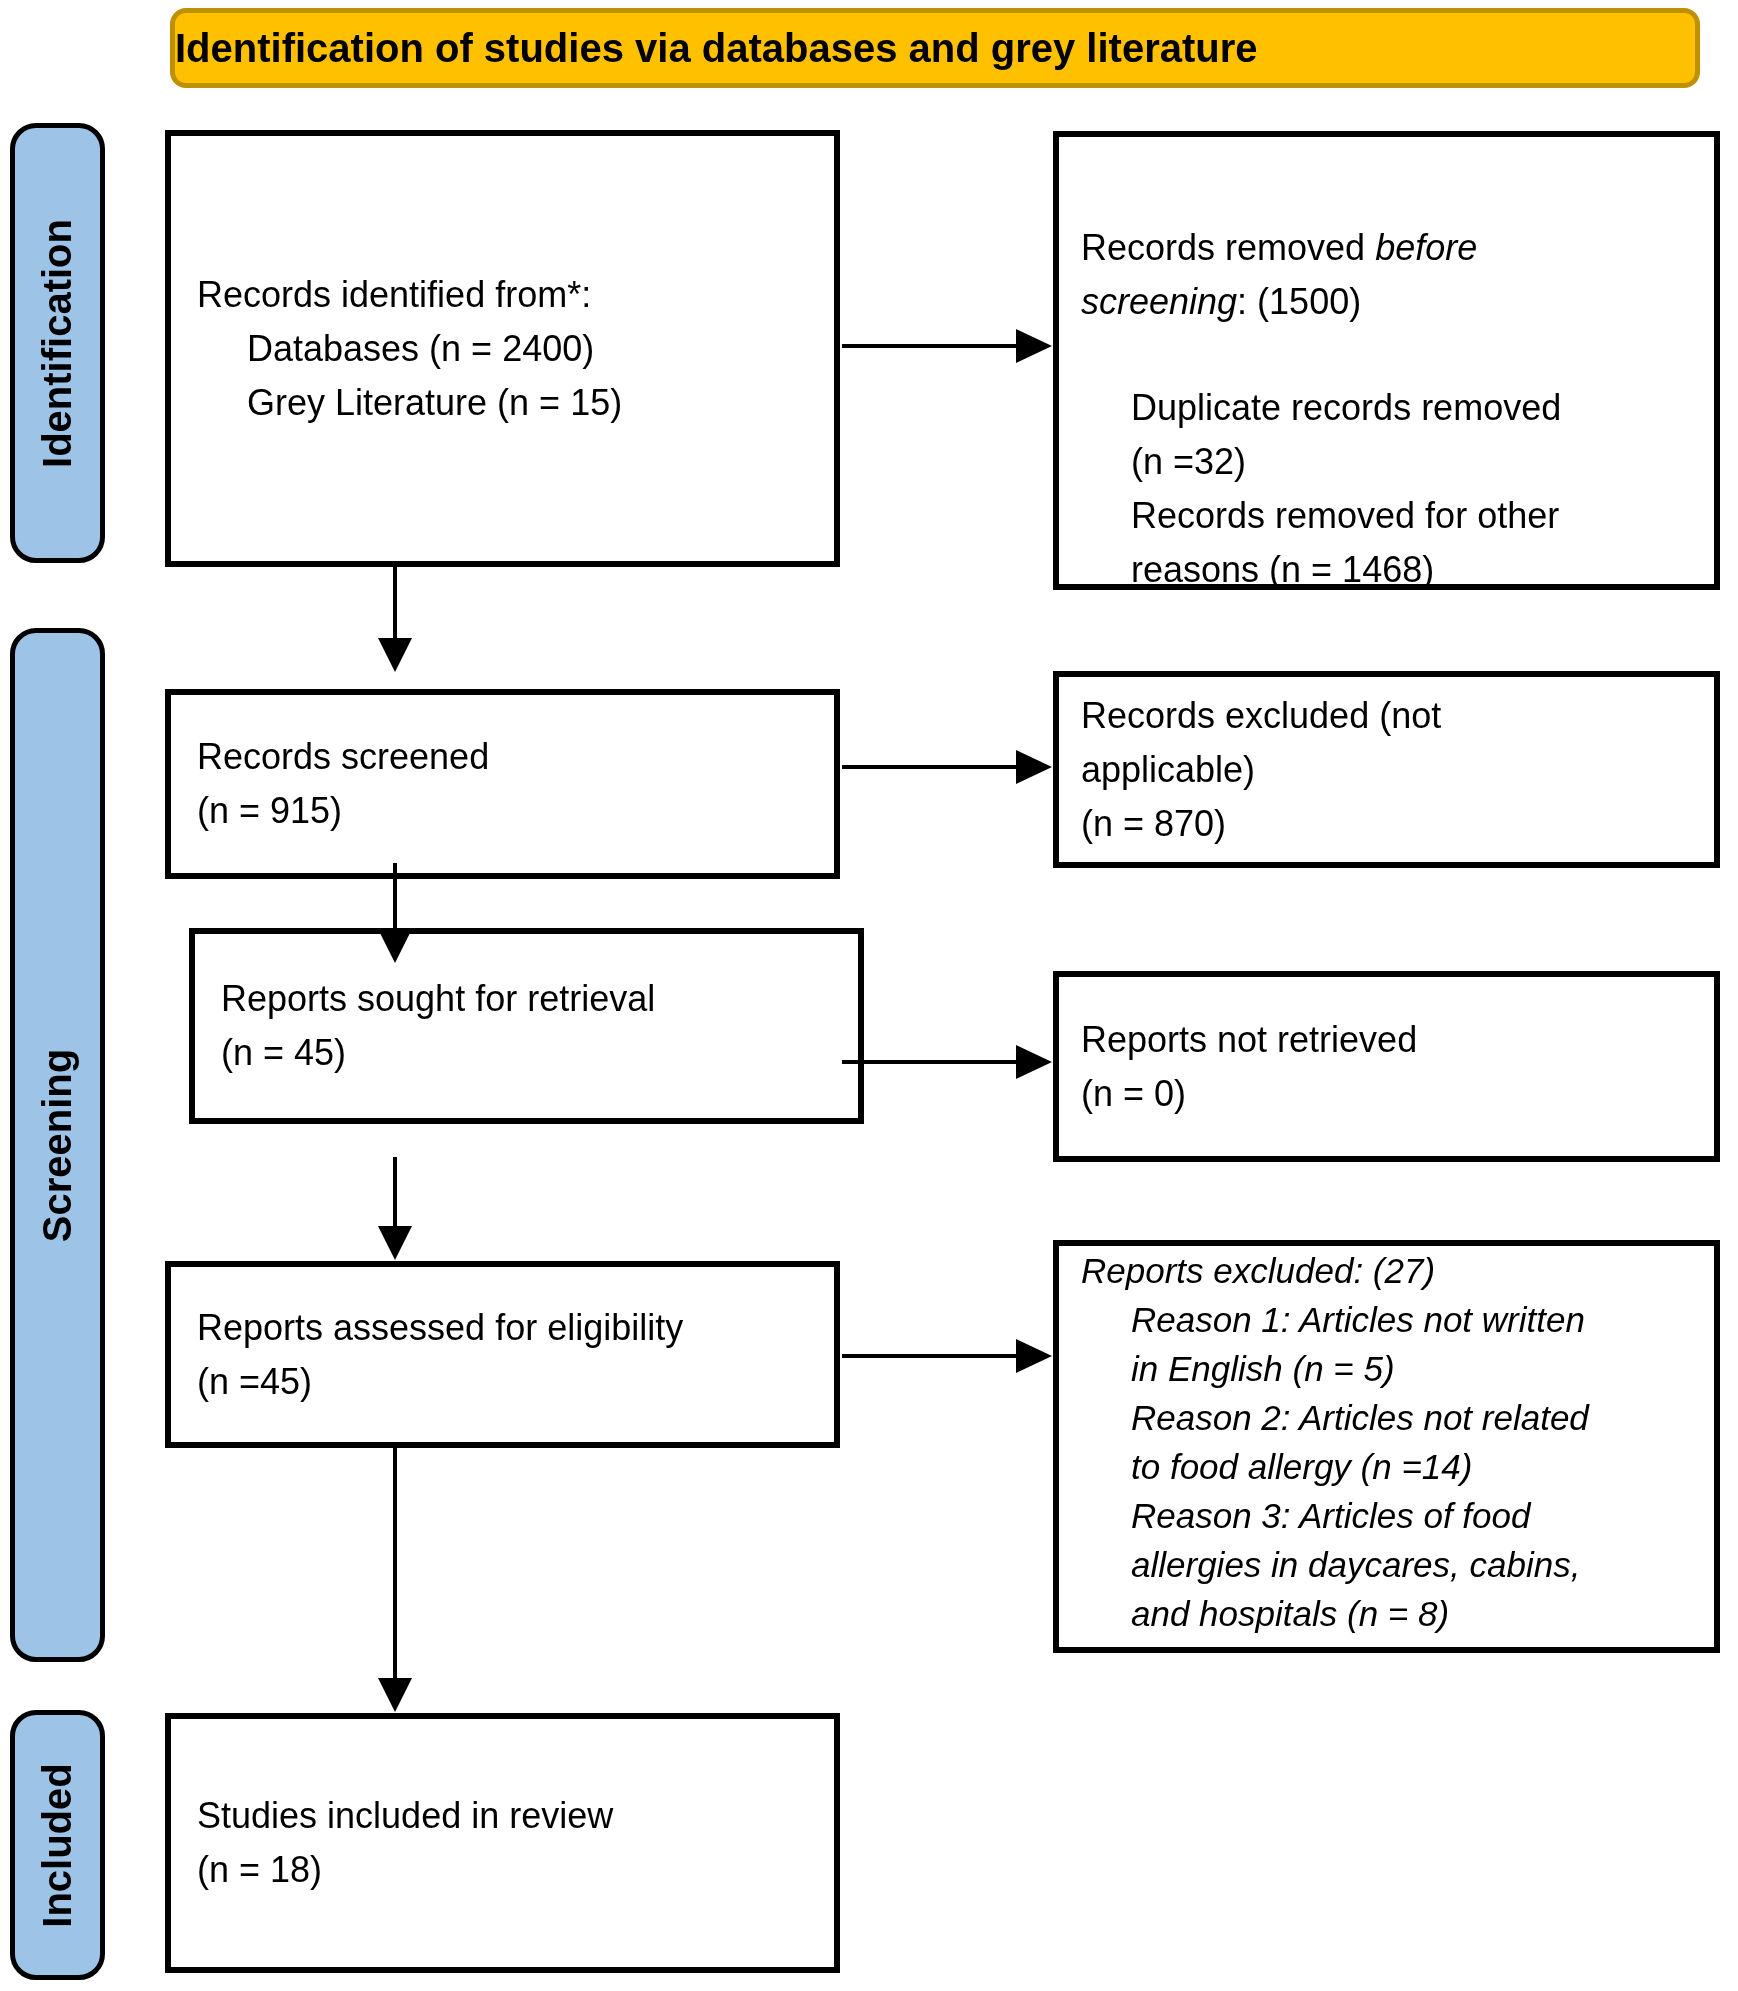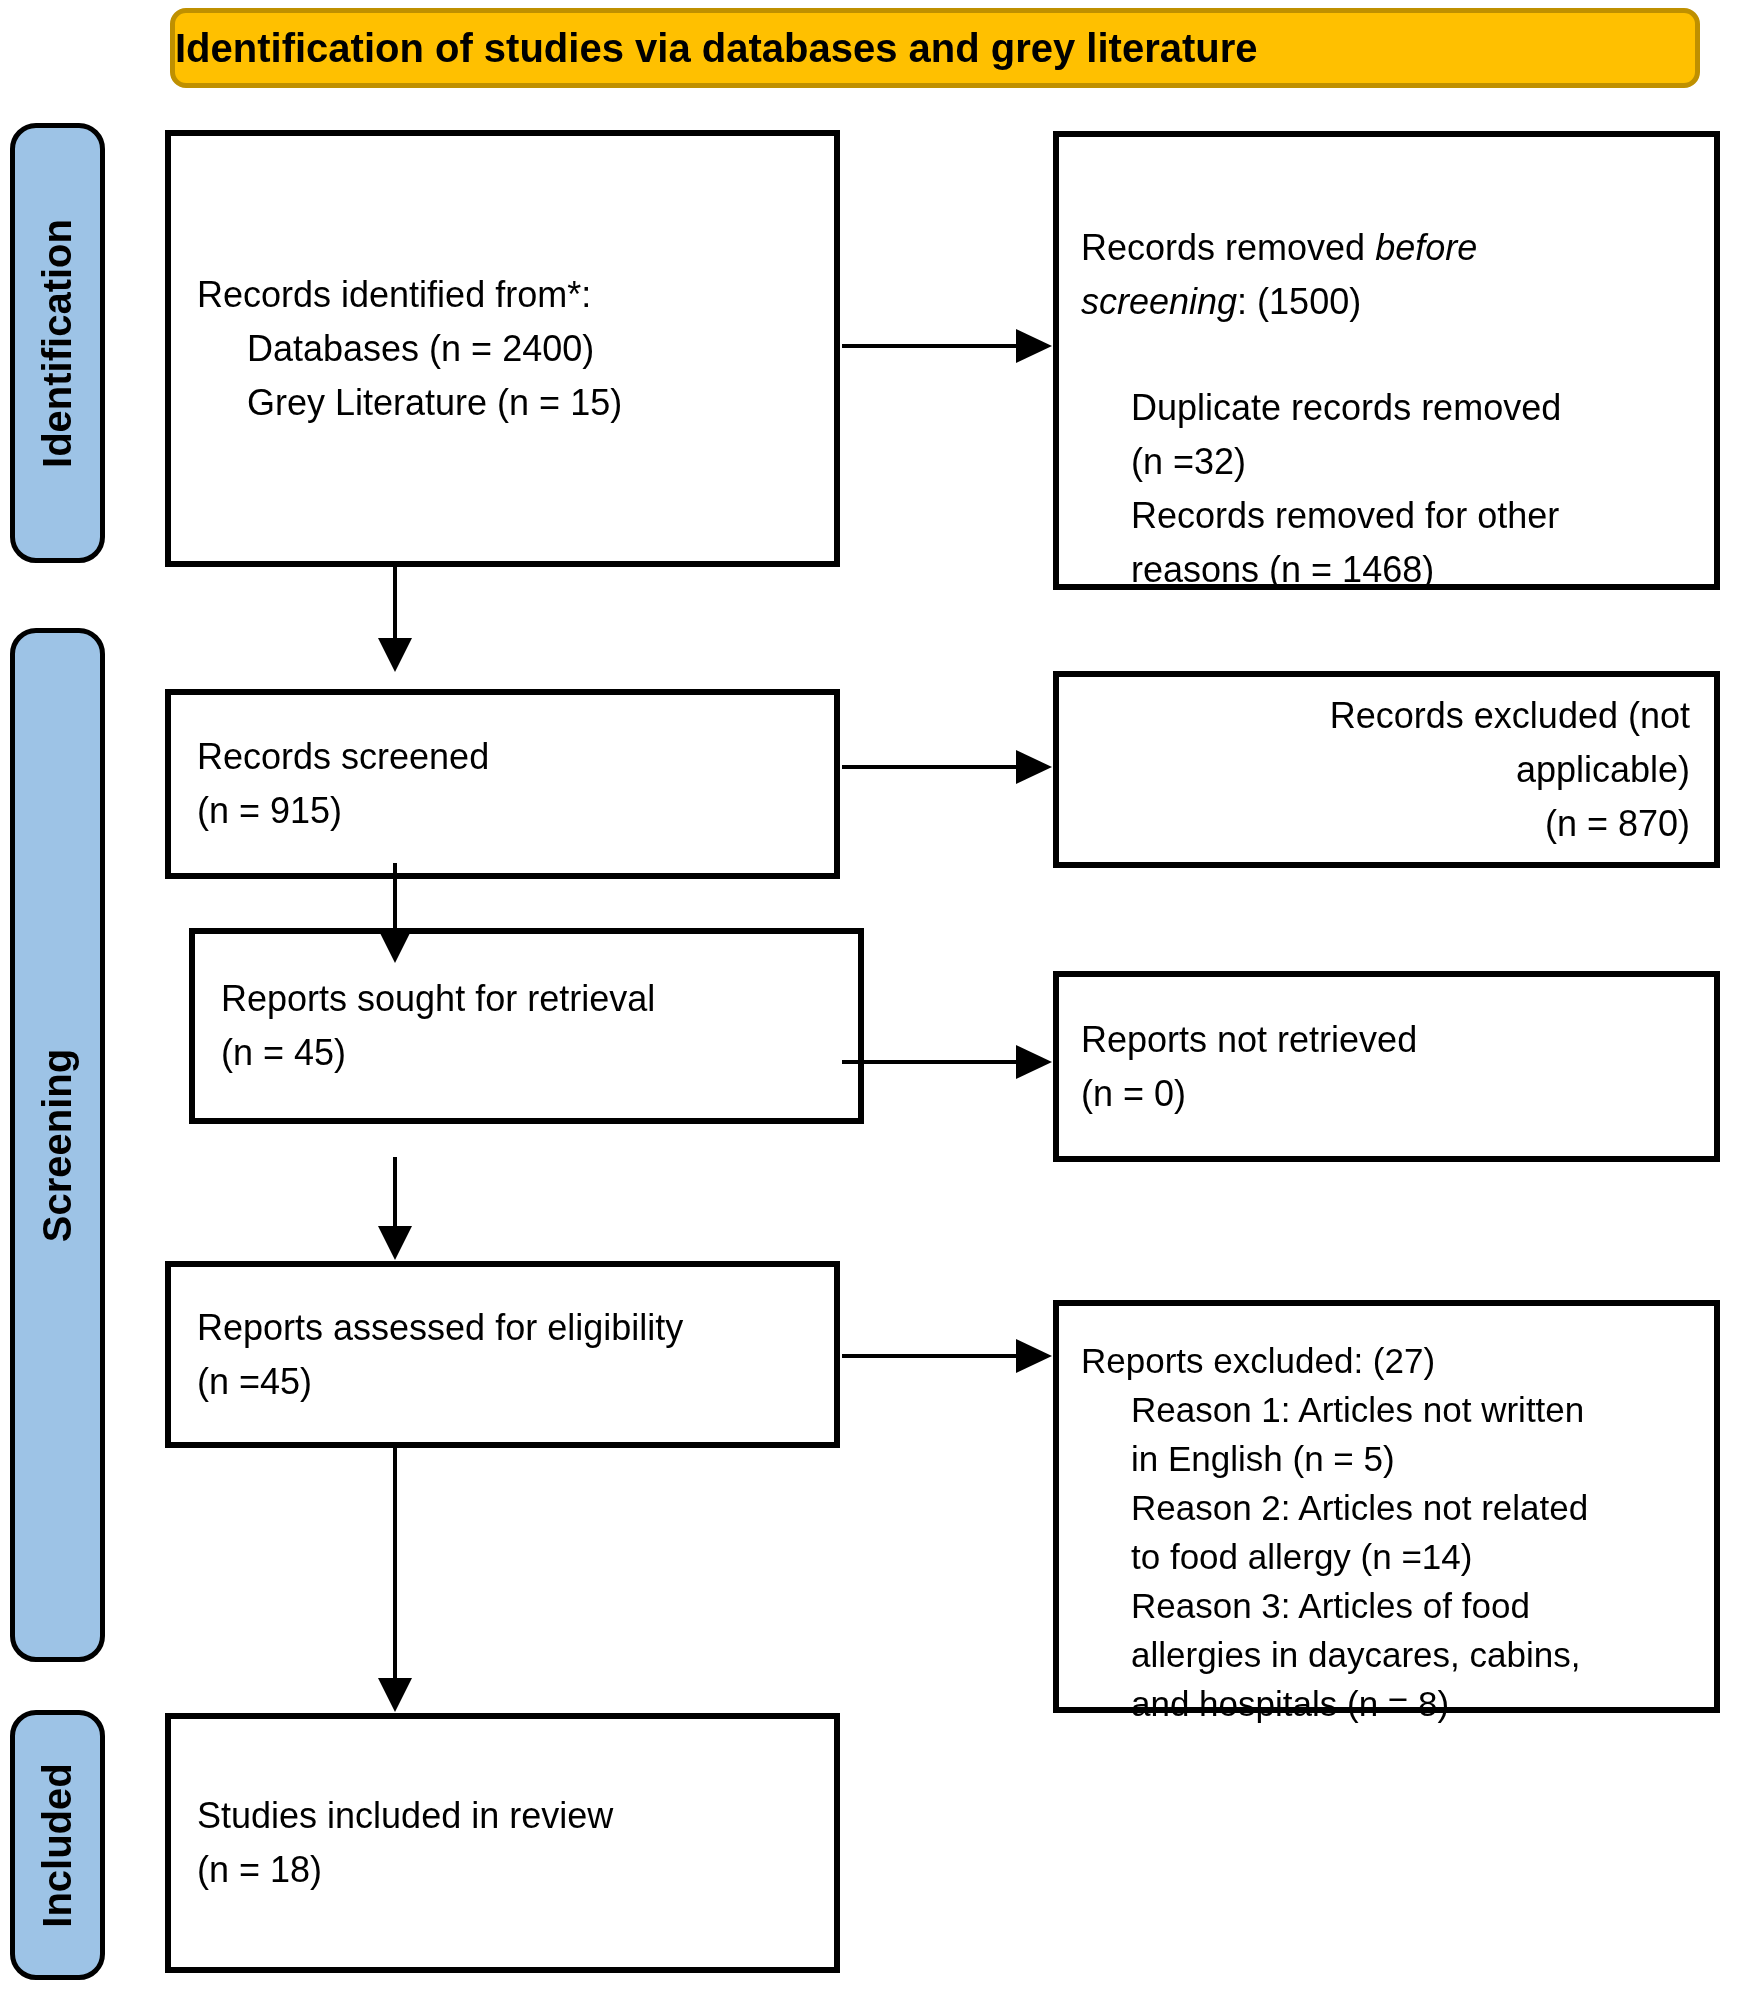--- a/index.html
+++ b/index.html
@@ -41,25 +41,25 @@
     padding-left:26px;padding-right:24px;
   }
   .fbox .indent{padding-left:50px;}
   .col-left{left:165px;width:675px;}
   .col-right{left:1053px;width:667px;padding-left:22px;}
 
   .box-identified{top:130px;height:437px;}
   .box-removed{top:131px;height:459px;justify-content:flex-start;padding-top:84px;}
   .box-removed .items{margin-top:52px;}
   .box-screened{top:673px;height:190px;margin-top:16px;}
-  .box-rec-excluded{top:671px;height:197px;text-align:right;}
+  .box-rec-excluded{top:671px;height:197px;}
   .box-sought{top:928px;height:196px;margin-left:24px;}
   .box-not-retrieved{top:971px;height:191px;}
   .box-assessed{top:1261px;height:187px;}
-  .box-rep-excluded{top:1300px;height:413px;justify-content:flex-start;padding-top:30px;font-size:35px;line-height:49px;}
+  .box-rep-excluded{top:1240px;height:413px;justify-content:flex-start;font-size:35px;line-height:49px;font-style:italic;}
   .box-included{top:1713px;height:260px;}
 
   .it{font-style:italic;}
 
   .hline{position:absolute;height:4px;background:var(--line-color);}
   .vline{position:absolute;width:4px;background:var(--line-color);}
   .tri-right{position:absolute;width:0;height:0;border-top:17px solid transparent;border-bottom:17px solid transparent;border-left:36px solid var(--line-color);}
   .tri-down{position:absolute;width:0;height:0;border-left:17px solid transparent;border-right:17px solid transparent;border-top:34px solid var(--line-color);}
 </style>
 </head>

